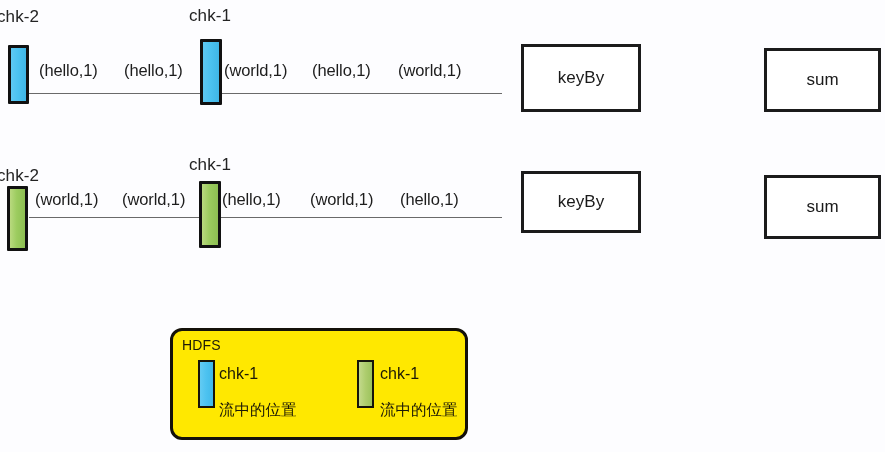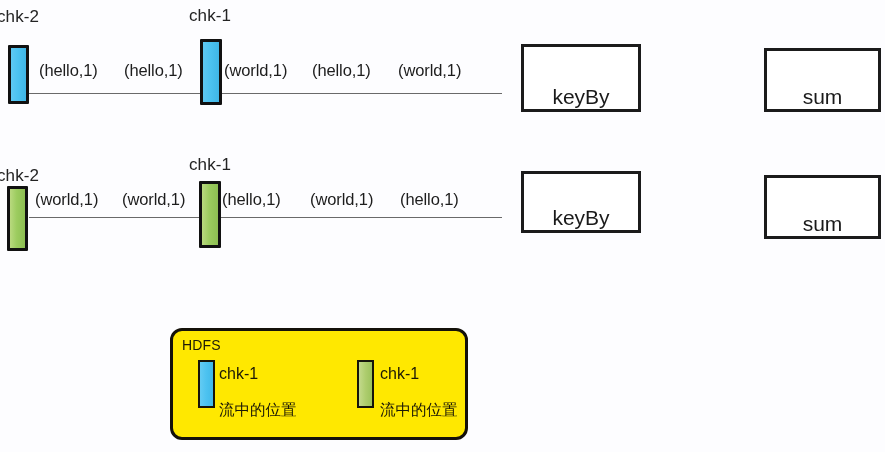--- a/index.html
+++ b/index.html
@@ -62,23 +62,23 @@
     text-align: right;
   }
 
   
   .op-box {
     position: absolute;
     border: 3px solid #1b1b1b;
     background: #ffffff;
     box-sizing: border-box;
     display: flex;
-    align-items: flex-end;
+    align-items: center;
     justify-content: center;
-    font-size: 21px;
+    font-size: 17px;
     color: #1a1a1a;
   }
 
   
   .hdfs-box {
     position: absolute;
     background: #ffe800;
     border: 3px solid #14110a;
     border-radius: 12px;
     box-sizing: border-box;

